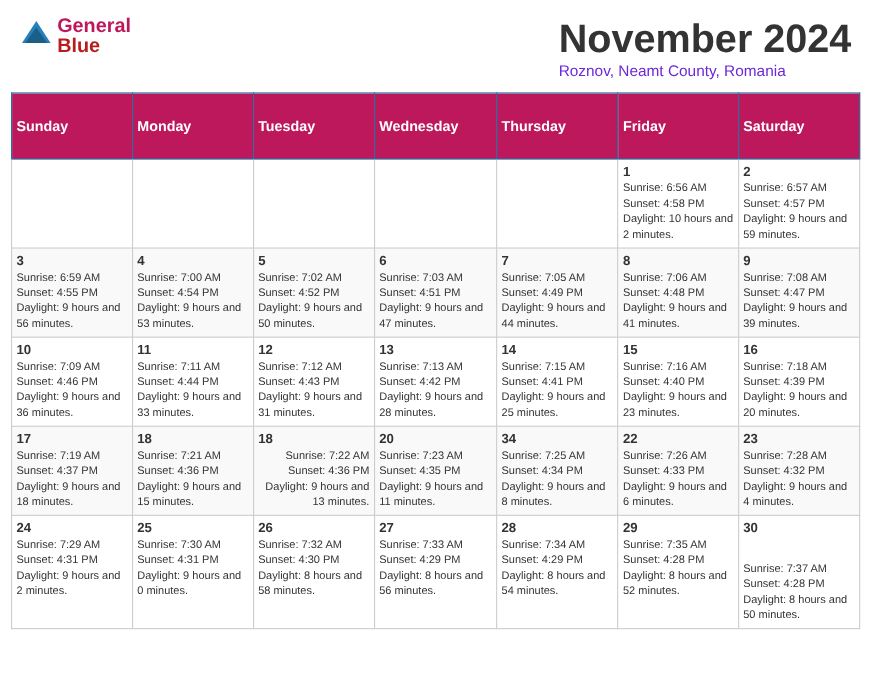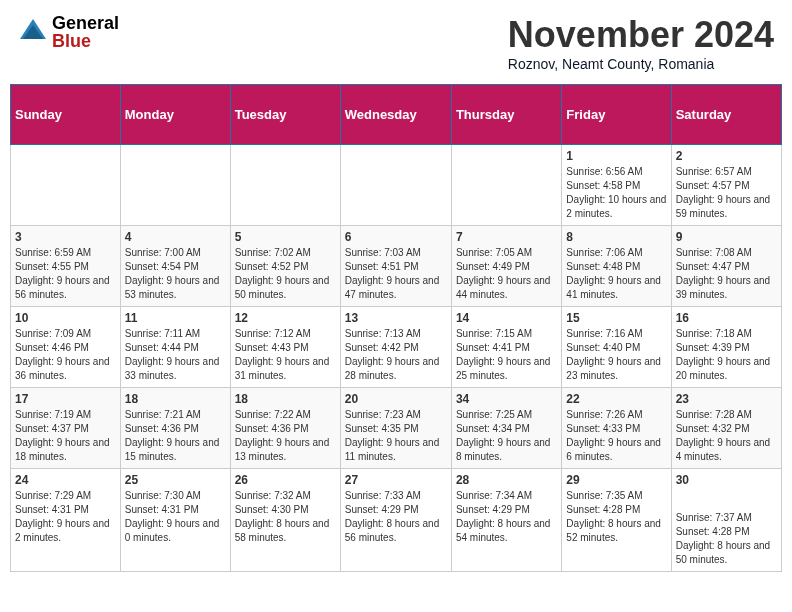--- a/index.html
+++ b/index.html
@@ -22,21 +22,21 @@
       align-items: center;
     }
     .logo-text {
       display: flex;
       flex-direction: column;
       line-height: 1;
     }
     .logo-general {
       font-size: 18px;
       font-weight: bold;
-      color: #000000;
+      color: #be185d;
     }
     .logo-blue {
       font-size: 18px;
       font-weight: bold;
       color: #b91c1c;
     }
     .logo-icon {
       width: 30px;
       height: 30px;
       margin-right: 4px;
@@ -44,21 +44,21 @@
     .title-section {
       text-align: left;
     }
     .month-title {
       font-size: 36px;
       font-weight: bold;
       color: #333;
     }
     .subtitle {
       font-size: 14px;
-      color: #0f172a;
+      color: #6d28d9;
     }
     table {
       width: 100%;
       border-collapse: collapse;
     }
     thead tr th {
       background-color: #be185d;
       color: #fff;
       font-size: 13px;
       font-weight: bold;
@@ -241,21 +241,21 @@
 Daylight: 9 hours and 18 minutes.</div>
         </td>
         <td>
           <div class="day-number">18</div>
           <div class="day-info" style="white-space: pre-line;">Sunrise: 7:21 AM
 Sunset: 4:36 PM
 Daylight: 9 hours and 15 minutes.</div>
         </td>
         <td>
           <div class="day-number">18</div>
-          <div class="day-info" style="white-space: pre-line;">Sunrise: 7:22 AM
+          <div class="day-info" style="white-space: pre-line; text-align: right;">Sunrise: 7:22 AM
 Sunset: 4:36 PM
 Daylight: 9 hours and 13 minutes.</div>
         </td>
         <td>
           <div class="day-number">20</div>
           <div class="day-info" style="white-space: pre-line;">Sunrise: 7:23 AM
 Sunset: 4:35 PM
 Daylight: 9 hours and 11 minutes.</div>
         </td>
         <td>

